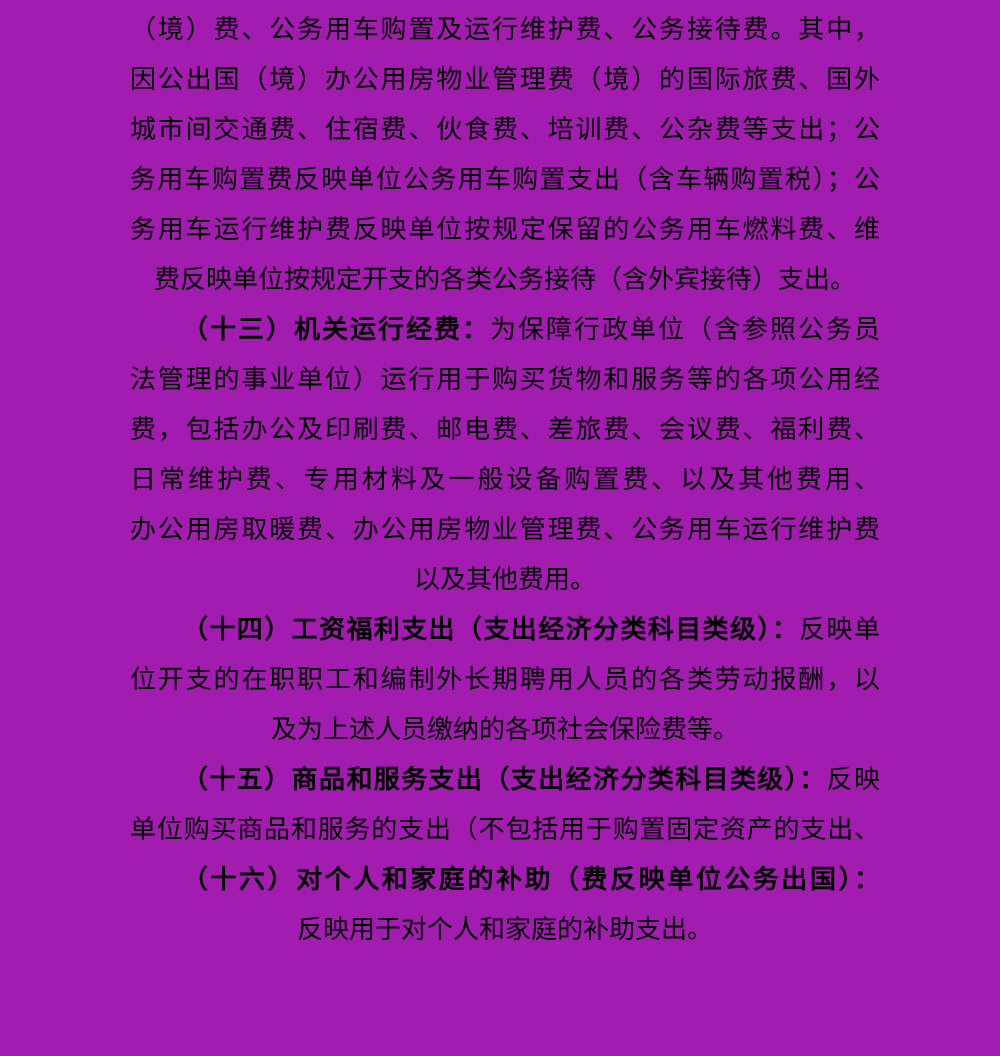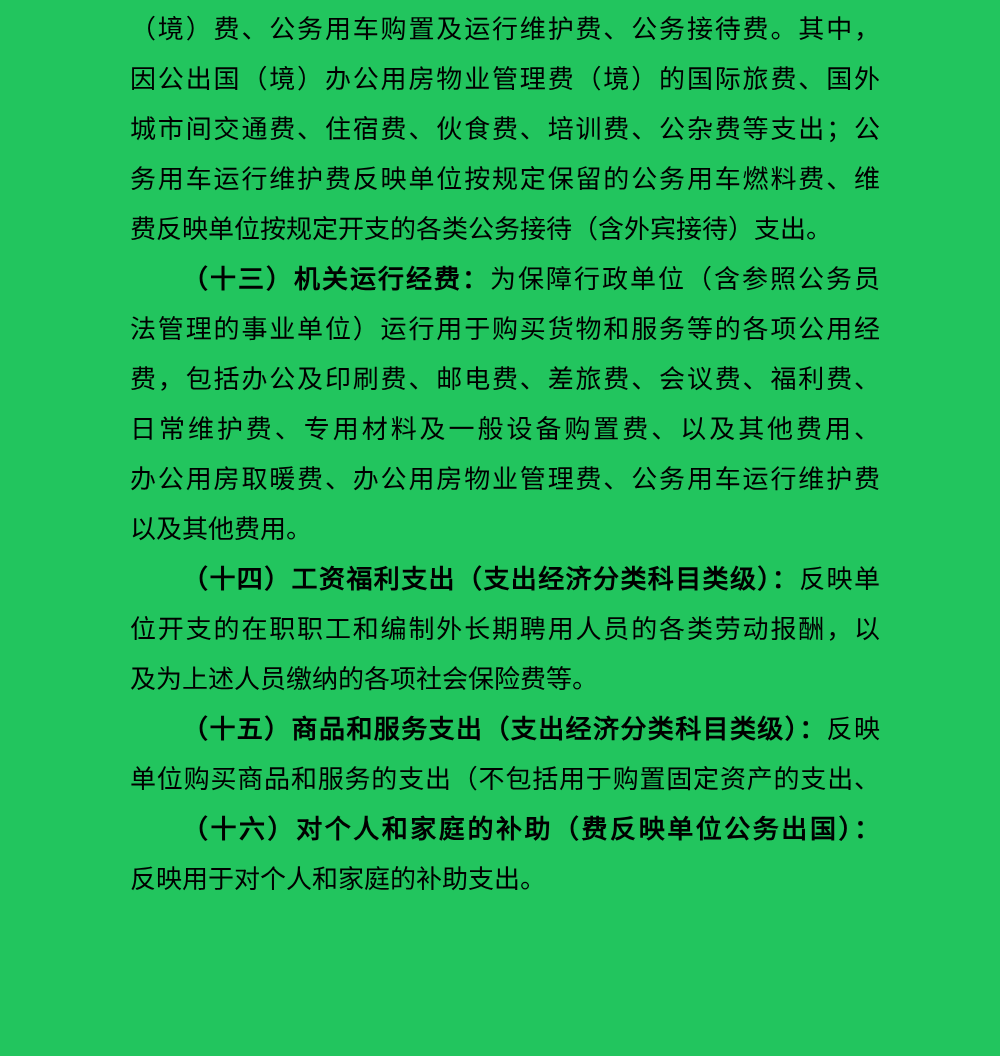--- a/index.html
+++ b/index.html
@@ -4,37 +4,37 @@
 <style>
   html, body {
     margin: 0;
     padding: 0;
     background: #ffffff;
   }
   .page {
     position: relative;
     width: 1000px;
     height: 1056px;
-    background: #22c55e;
+    background: #a21caf;
     overflow: hidden;
     font-family: "Liberation Serif", "DejaVu Serif", serif;
     color: #000000;
   }
   .doc-body {
     position: absolute;
     left: 130px;
     top: 5px;
     width: 750px;
   }
   .line {
     font-size: 26px;
     line-height: 50px;
     height: 50px;
     white-space: nowrap;
-    text-align: left;
+    text-align: center;
     color: #000000;
     letter-spacing: 0;
   }
   .line.fill {
     white-space: normal;
     text-align: justify;
     text-align-last: justify;
     text-justify: inter-character;
   }
   .line.indent {
@@ -48,20 +48,21 @@
   }
 </style>
 </head>
 <body>
 
 <div class="page">
   <div class="doc-body">
       <div class="line fill"><span class="seg">（境）费、公务用车购置及运行维护费、公务接待费。其中，</span></div>
       <div class="line fill"><span class="seg">因公出国（境）办公用房物业管理费（境）的国际旅费、国外</span></div>
       <div class="line fill"><span class="seg">城市间交通费、住宿费、伙食费、培训费、公杂费等支出；公</span></div>
+      <div class="line fill"><span class="seg">务用车购置费反映单位公务用车购置支出（含车辆购置税）；公</span></div>
       <div class="line fill"><span class="seg">务用车运行维护费反映单位按规定保留的公务用车燃料费、维</span></div>
       <div class="line"><span class="seg">费反映单位按规定开支的各类公务接待（含外宾接待）支出。</span></div>
       <div class="line fill indent"><span class="seg bold">（十三）机关运行经费：</span><span class="seg">为保障行政单位（含参照公务员</span></div>
       <div class="line fill"><span class="seg">法管理的事业单位）运行用于购买货物和服务等的各项公用经</span></div>
       <div class="line fill"><span class="seg">费，包括办公及印刷费、邮电费、差旅费、会议费、福利费、</span></div>
       <div class="line fill"><span class="seg">日常维护费、专用材料及一般设备购置费、以及其他费用、</span></div>
       <div class="line fill"><span class="seg">办公用房取暖费、办公用房物业管理费、公务用车运行维护费</span></div>
       <div class="line"><span class="seg">以及其他费用。</span></div>
       <div class="line fill indent"><span class="seg bold">（十四）工资福利支出（支出经济分类科目类级）：</span><span class="seg">反映单</span></div>
       <div class="line fill"><span class="seg">位开支的在职职工和编制外长期聘用人员的各类劳动报酬，以</span></div>

